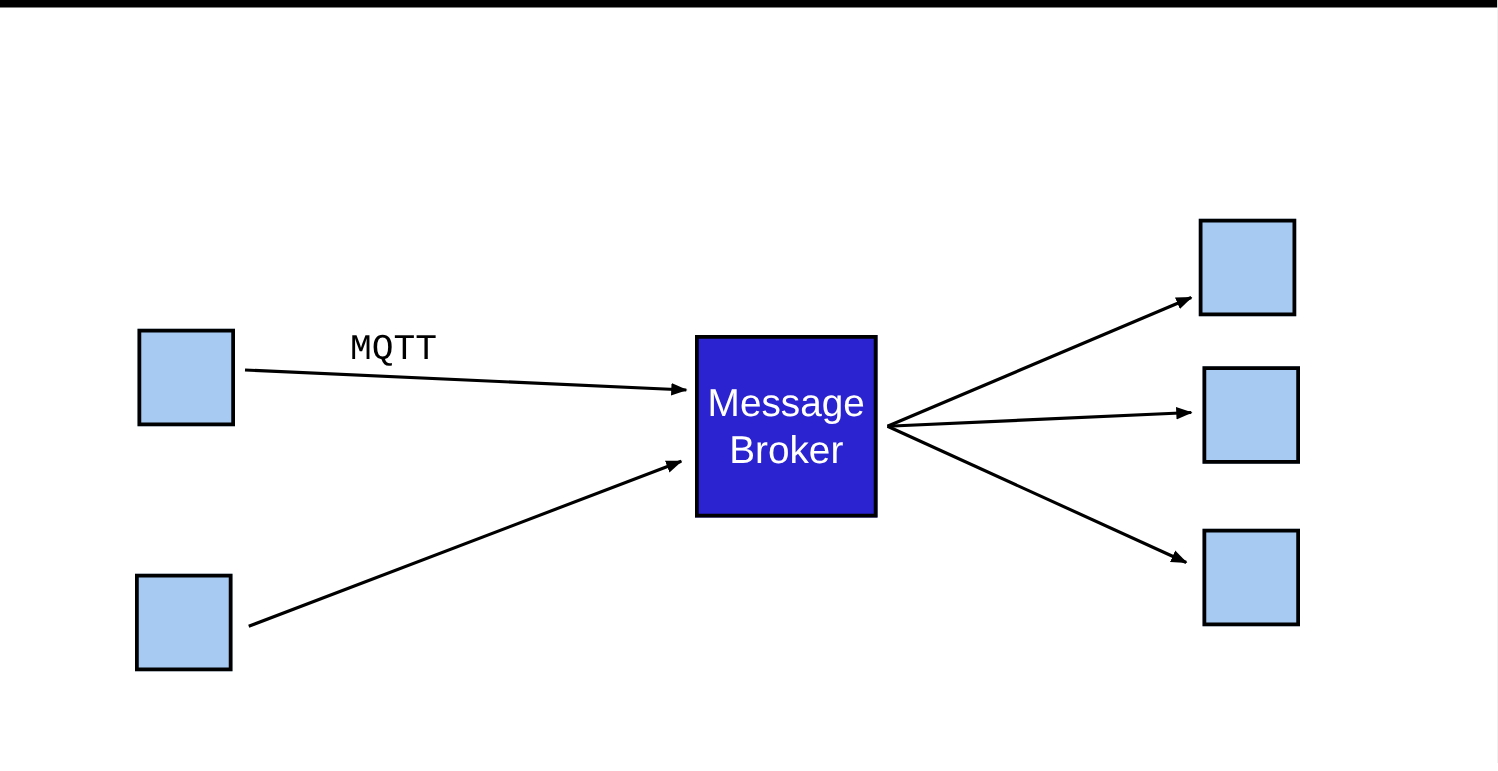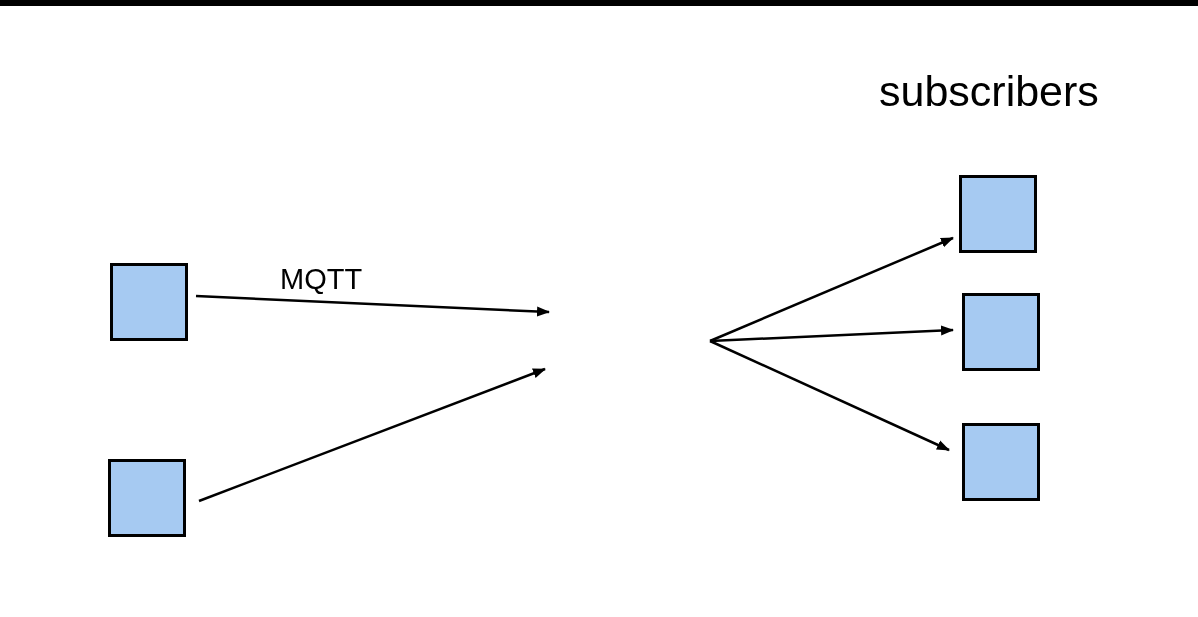--- a/index.html
+++ b/index.html
@@ -41,20 +41,21 @@
   }
   .publishers-label { left: 40px; top: 144px; }
   .subscribers-label { left: 879px; top: 67px; }
   .mqtt-label {
     position: absolute;
     left: 280px;
     top: 263px;
     font-size: 29px;
     color: var(--label-text);
     white-space: nowrap;
+    font-family: Liberation Mono, monospace;
   }
   .node {
     position: absolute;
     width: 72px;
     height: 72px;
     background: var(--node-fill);
     border: 3px solid var(--node-border);
   }
   .node-p1 { left: 110px; top: 263px; }
   .node-p2 { left: 108px; top: 459px; }
@@ -94,31 +95,31 @@
   }
 </style>
 </head>
 <body>
 
 <div class="canvas">
 
   <div class="top-bar"></div>
 
 
-  <div class="big-label subscribers-label">subscribers</div>
 
   <div class="mqtt-label">MQTT</div>
 
   <div class="node node-p1"></div>
   <div class="node node-p2"></div>
 
   <div class="node node-s1"></div>
   <div class="node node-s2"></div>
   <div class="node node-s3"></div>
 
+  <div class="broker">Message Broker</div>
 
   <svg class="arrows" viewBox="0 0 1198 617" xmlns="http://www.w3.org/2000/svg">
     <defs>
       <marker id="ah" markerUnits="userSpaceOnUse" markerWidth="14" markerHeight="12" refX="12" refY="6" orient="auto">
         <polygon class="arrow-head" points="0,1 13,6 0,11"></polygon>
       </marker>
     </defs>
     <line class="arrow-line" x1="196" y1="296" x2="549" y2="312" marker-end="url(#ah)"></line>
     <line class="arrow-line" x1="199" y1="501" x2="545" y2="369" marker-end="url(#ah)"></line>
     <line class="arrow-line" x1="710" y1="341" x2="953" y2="238" marker-end="url(#ah)"></line>

